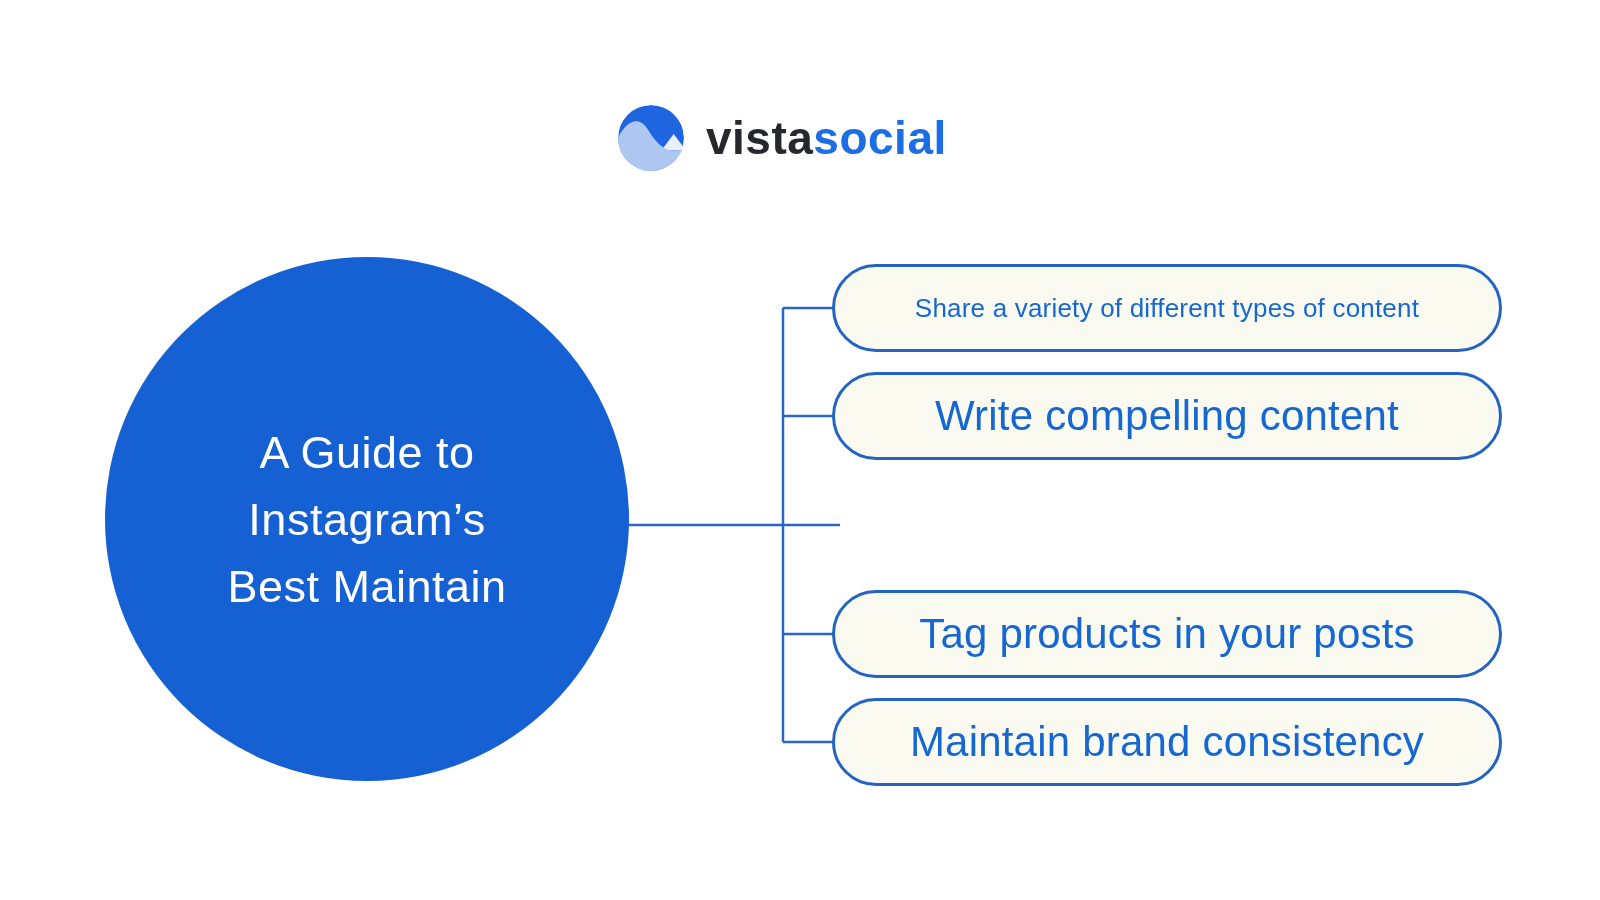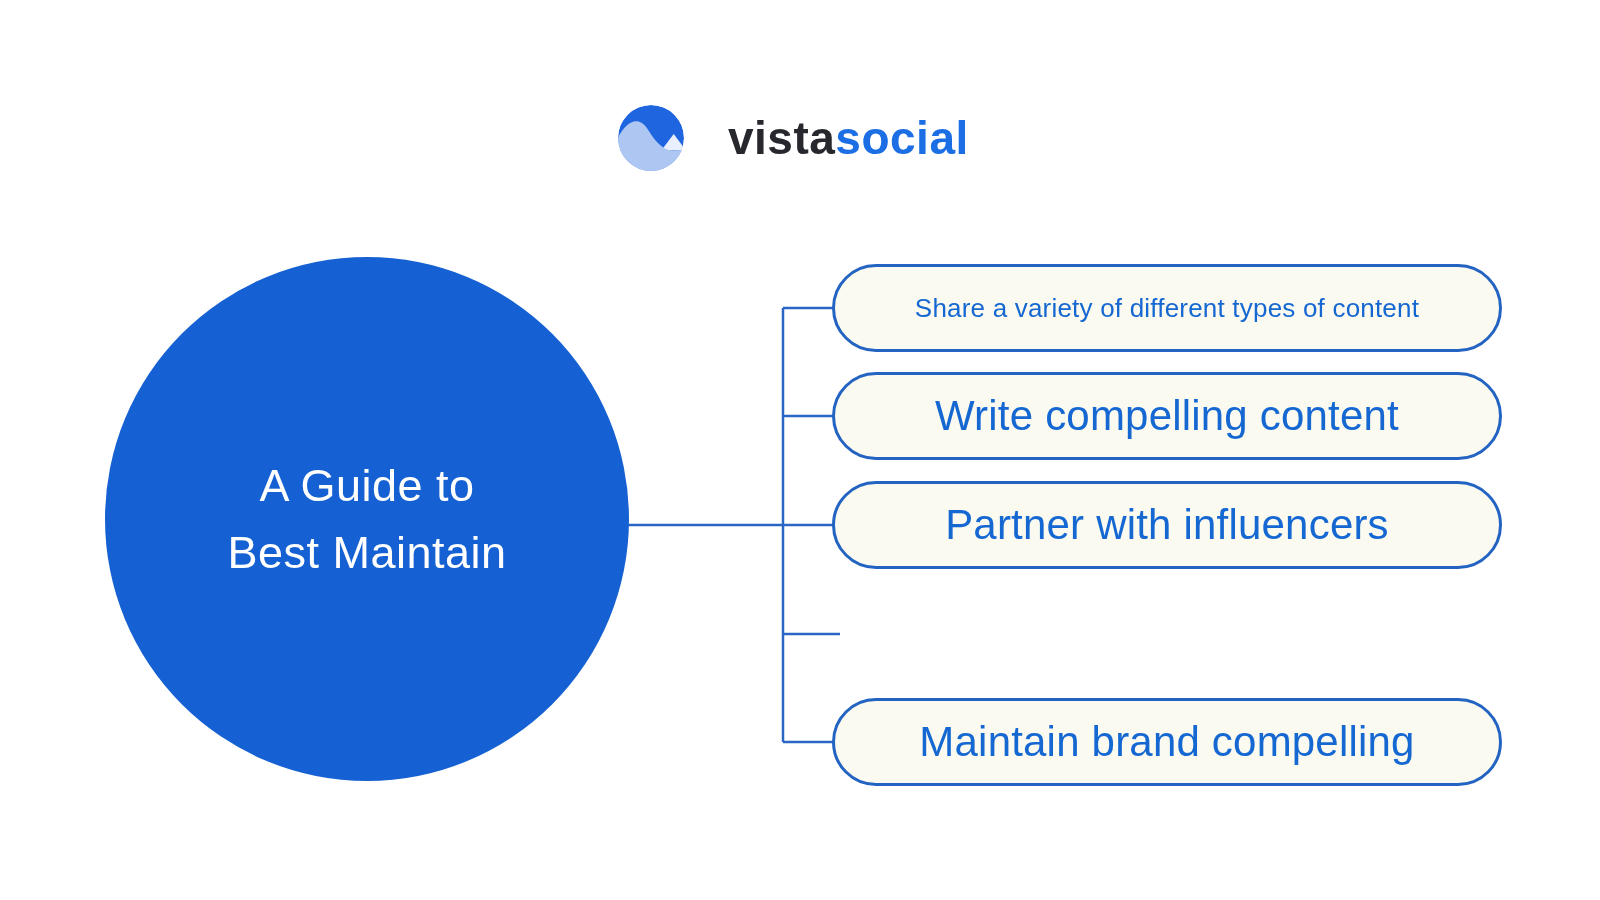--- a/index.html
+++ b/index.html
@@ -25,21 +25,20 @@
     align-items: center;
     gap: 22px;
   }
   .logo-icon { width: 66px; height: 66px; display: block; }
   .logo-text {
     font-size: 46px;
     font-weight: bold;
     letter-spacing: 0.5px;
     line-height: 66px;
     white-space: nowrap;
-    margin-left: 22px;
   }
   .logo-text .part1 { color: var(--logo-dark, #27282d); }
   .logo-text .part2 { color: var(--logo-blue, #1b6ee3); }
 
   
   .connectors {
     position: absolute;
     left: 0; top: 0;
     width: 1600px; height: 900px;
   }
@@ -130,29 +129,30 @@
         <path d="M-2,36 C4,22 12,14 20,16 C28,18 30,28 38,36 C46,44 54,47 66,42 L66,66 L-2,66 Z" fill="#aec7f2"></path>
       </g>
     </svg>
     <div class="logo-text">
       <span class="part1">vista</span><span class="part2">social</span>
     </div>
   </div>
 
   <div class="center-node">
     <div class="line">A Guide to</div>
+    <div class="line">Instagram’s</div>
     <div class="line">Best Maintain</div>
   </div>
 
   <div class="pill pill-1">
     <span class="pill-label">Share a variety of different types of content</span>
   </div>
   <div class="pill pill-2">
     <span class="pill-label">Write compelling content</span>
   </div>
-  <div class="pill pill-3">
-    <span class="pill-label">Partner with influencers</span>
+  <div class="pill pill-4">
+    <span class="pill-label">Tag products in your posts</span>
   </div>
   <div class="pill pill-5">
-    <span class="pill-label">Maintain brand compelling</span>
+    <span class="pill-label">Maintain brand consistency</span>
   </div>
 
 </div>
 
 </body></html>

